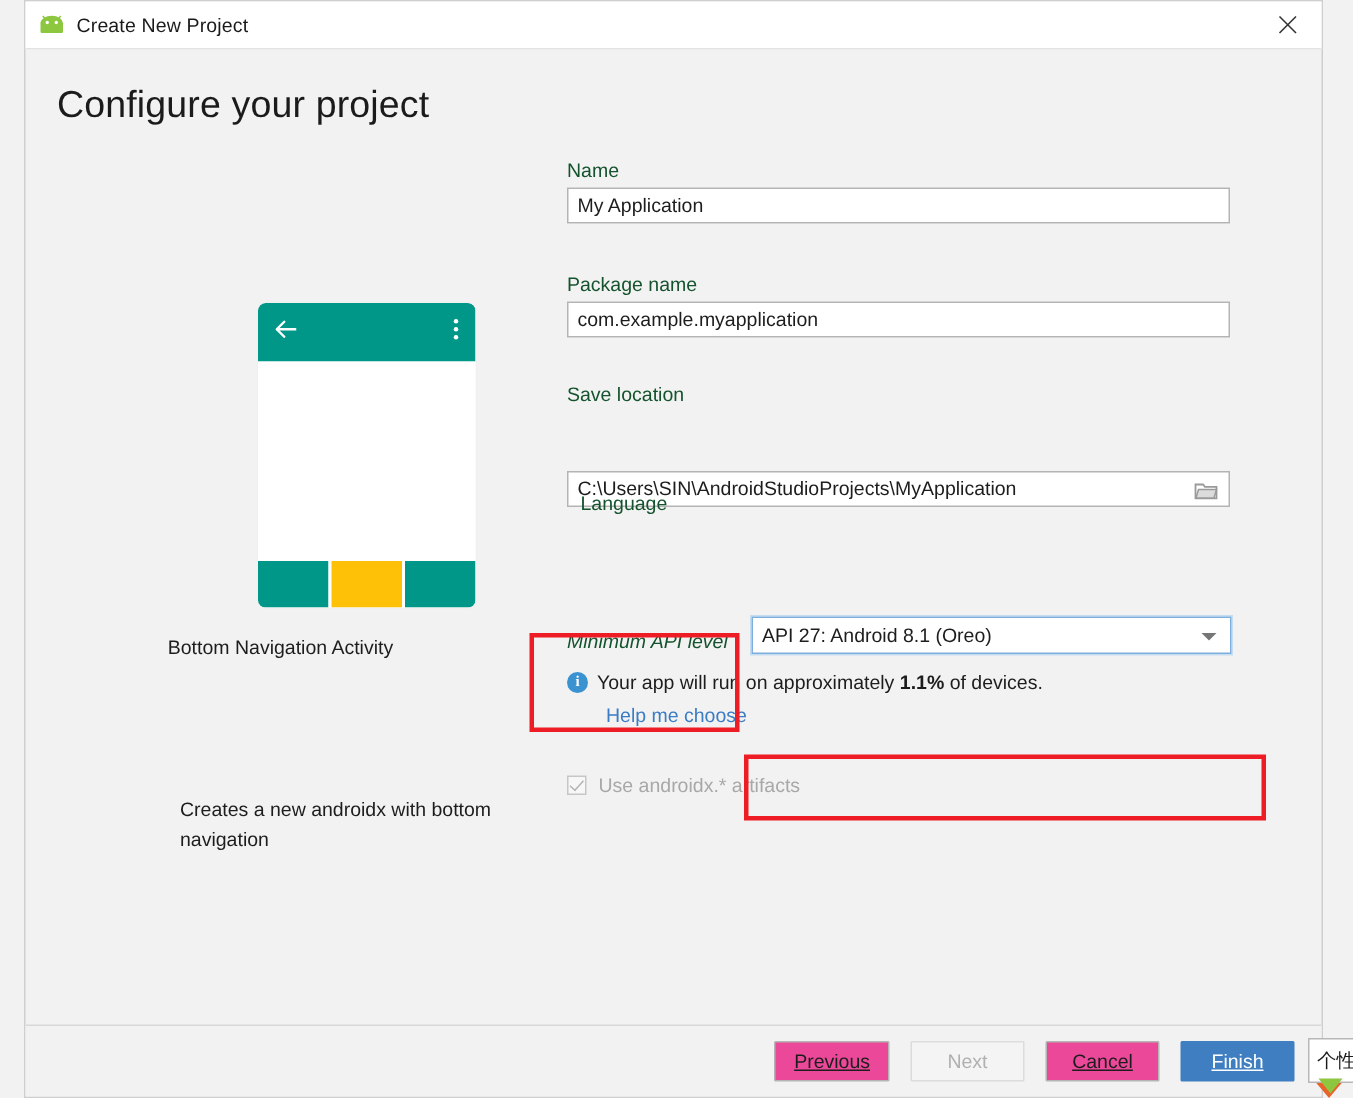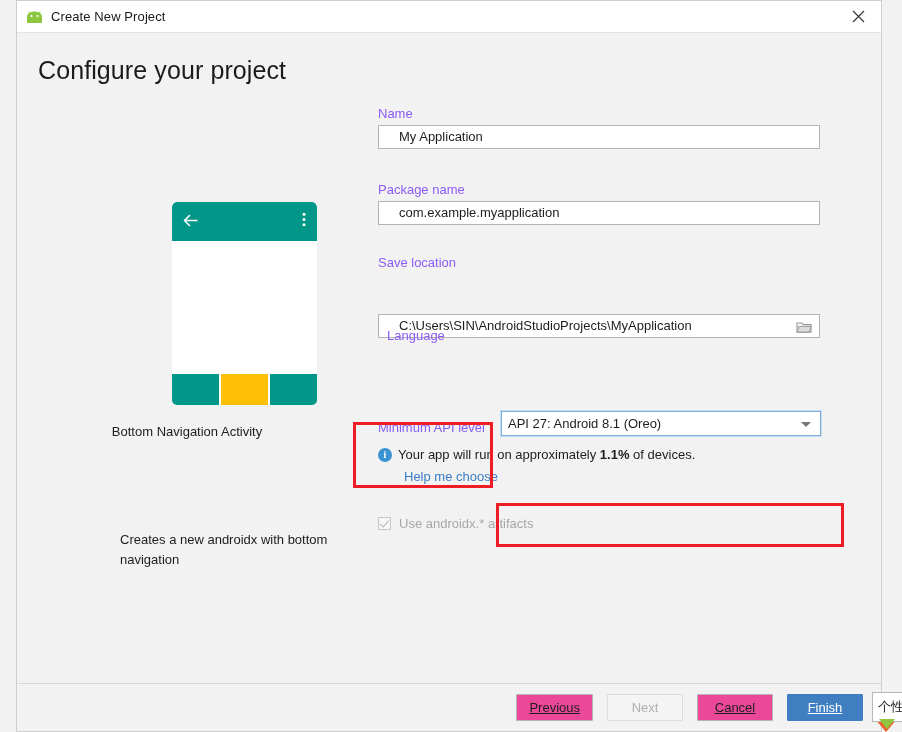--- a/index.html
+++ b/index.html
@@ -135,31 +135,31 @@
   }
 
   
   #form-col {
     position: absolute;
     left: 340px; top: 0;
     right: 0; bottom: 0;
   }
   .field-label {
     font-size: 13px;
-    color: #8b5cf6;
+    color: #14532d;
   }
   .text-input {
     box-sizing: border-box;
     height: 24px;
     background: #ffffff;
     border: 1px solid #b4b4b4;
     font-size: 13px;
     color: #1d1d1d;
     line-height: 22px;
-    padding: 0 20px;
+    padding: 0 6px;
     display: flex;
     align-items: center;
   }
 
   
   #name-label    { position: absolute; left: 21px; top: 21px; }
   #name-input    { position: absolute; left: 21px; top: 40px; width: 442px; }
   
   #pkg-label     { position: absolute; left: 21px; top: 97px; }
   #pkg-input     { position: absolute; left: 21px; top: 116px; width: 442px; }
@@ -204,21 +204,21 @@
   .red-box {
     position: absolute;
     border: 3px solid #ee1c25;
     box-sizing: border-box;
     pointer-events: none;
   }
   #redbox-language { left: 336px; top: 337px; width: 140px; height: 66px; }
   #redbox-api      { left: 479px; top: 418px; width: 348px; height: 44px; }
 
   
-  #api-label   { position: absolute; left: 21px; top: 335px; }
+  #api-label   { position: absolute; left: 21px; top: 335px; font-style: italic; }
   #api-combo {
     position: absolute; left: 144px; top: 326px; width: 320px;
     height: 25px;
     background: #ffffff;
     border: 1px solid #7eaedb;
     box-shadow: 0 0 0 1px #c6ddf0;
     box-sizing: border-box;
     display: flex;
     align-items: center;
     font-size: 13px;

